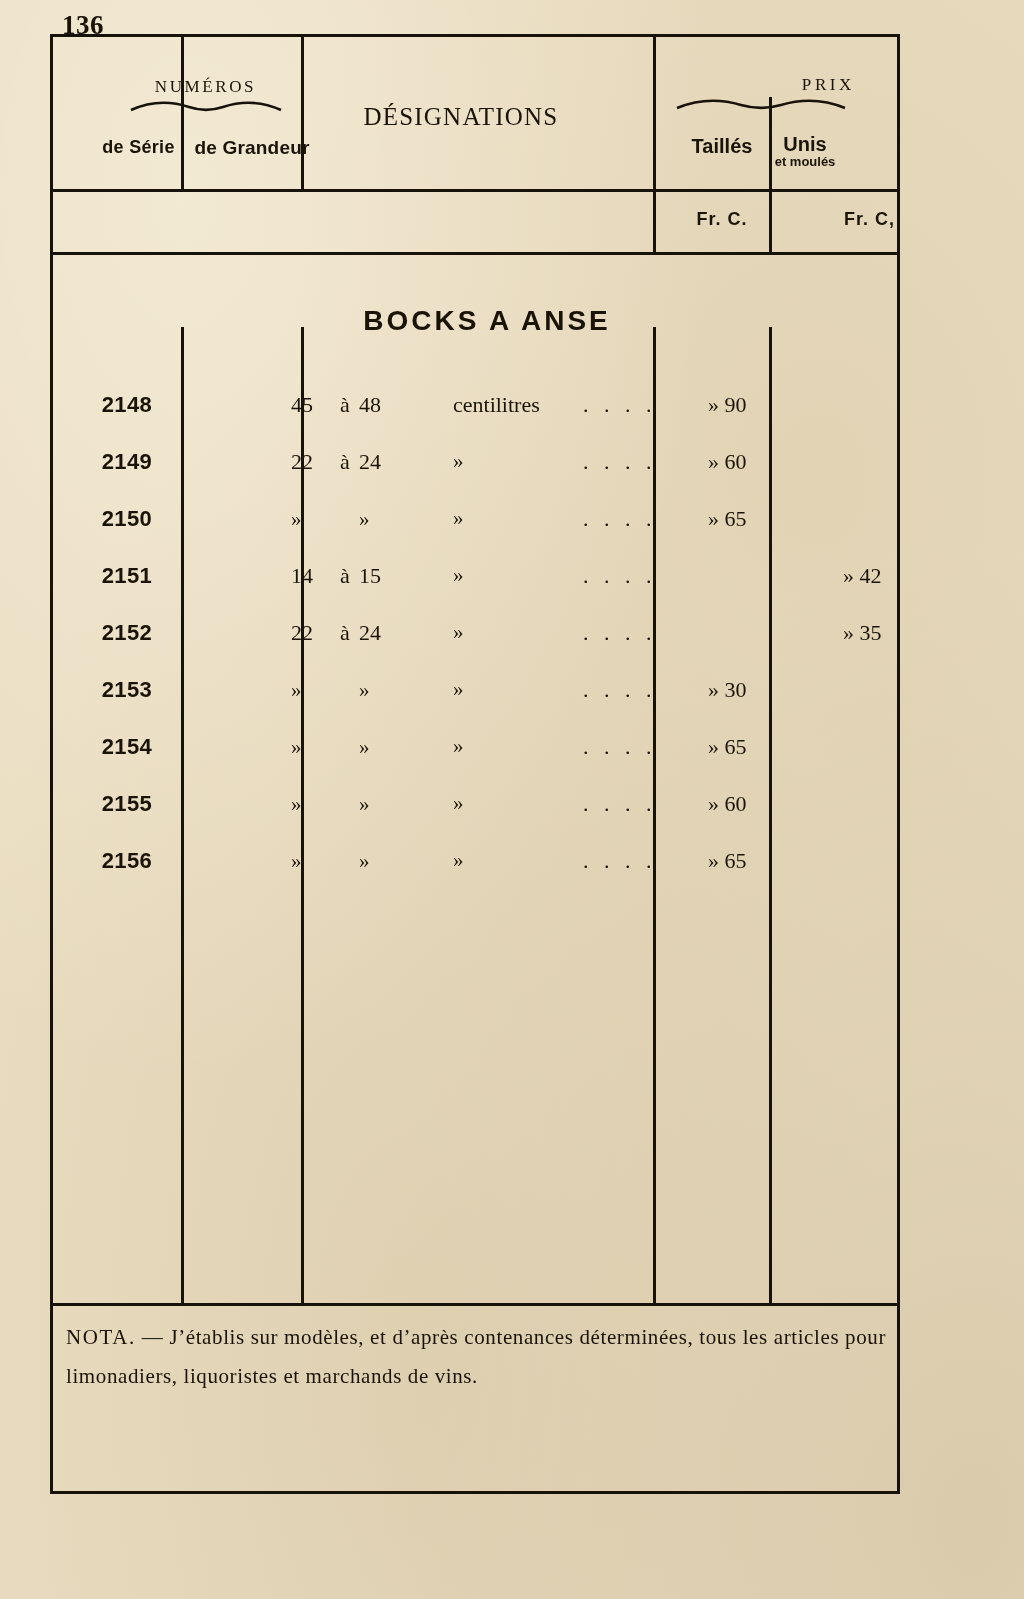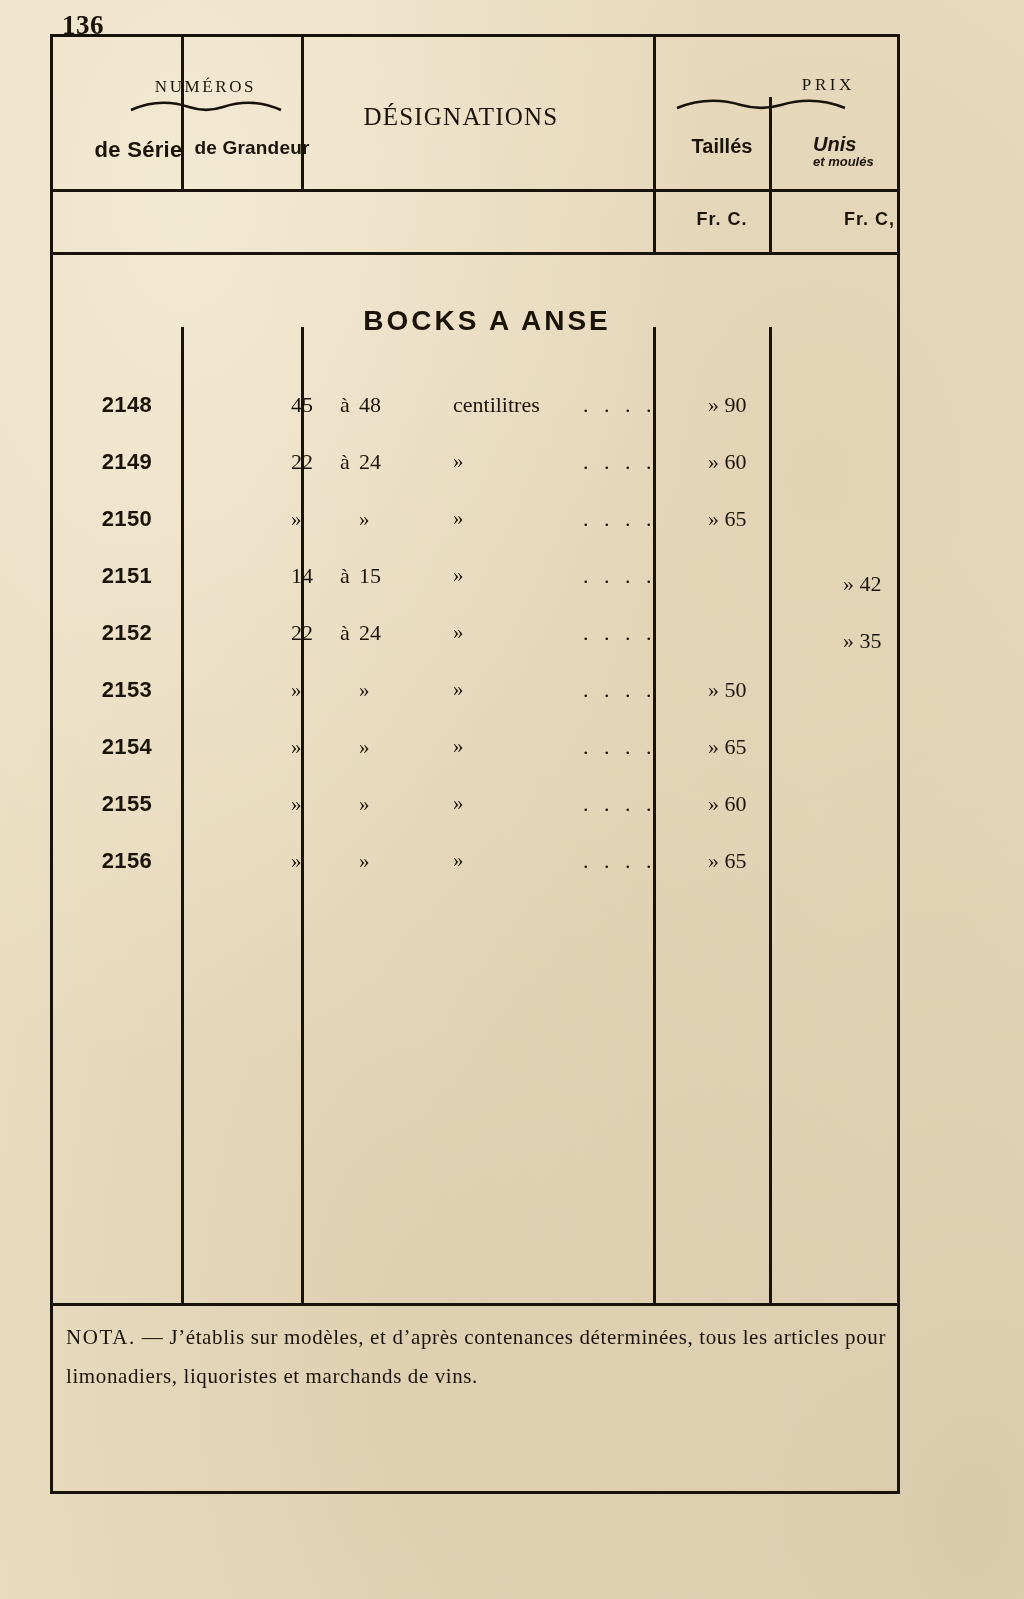--- a/index.html
+++ b/index.html
@@ -91,21 +91,21 @@
     font-size: 25px;
     letter-spacing: 1.2px;
     font-family: "Liberation Serif", serif;
   }
   .hdr-serie {
     position: absolute;
     left: 28px;
     top: 100px;
     width: 115px;
     text-align: center;
-    font-size: 22px;
+    font-size: 18px;
     font-weight: bold;
     font-family: "Liberation Sans", sans-serif;
     letter-spacing: 0.3px;
   }
   .hdr-grandeur {
     position: absolute;
     left: 133px;
     top: 100px;
     width: 132px;
     text-align: center;
@@ -119,26 +119,25 @@
     left: 614px;
     top: 98px;
     width: 110px;
     text-align: center;
     font-size: 20px;
     font-weight: bold;
     font-family: "Liberation Sans", sans-serif;
   }
   .hdr-unis {
     position: absolute;
-    left: 760px;
+    left: 695px;
     top: 96px;
     width: 114px;
-    text-align: left;
-    font-family: "Liberation Sans", sans-serif;
-    font-style: italic;
+    text-align: center;
+    font-family: "Liberation Sans", sans-serif;
   }
   .hdr-unis .u1 { font-size: 20px; font-weight: bold; display: block; line-height: 22px; }
   .hdr-unis .u2 { font-size: 13px; font-weight: bold; display: block; line-height: 14px; }
 
   .hdr-fr1 {
     position: absolute;
     left: 614px;
     top: 172px;
     width: 110px;
     text-align: center;
@@ -222,21 +221,20 @@
     width: 100px;
     font-size: 22px;
     font-family: "Liberation Serif", serif;
   }
   .cell-unis {
     position: absolute;
     left: 790px;
     width: 100px;
     font-size: 22px;
     font-family: "Liberation Serif", serif;
-    margin-top: 8px;
   }
   .dtt { font-size: 21px; }
 
   
   .nota {
     position: absolute;
     left: 66px;
     top: 1318px;
     width: 820px;
     font-size: 21px;
@@ -353,21 +351,21 @@
     <div class="cell-unis">» 35</div>
   </div>
 
   <div class="row" style="top:640px;">
     <div class="cell-serie">2153</div>
     <div class="cell-size">
       <span class="sz n1 dtt">»</span><span class="sz a"></span><span class="sz n2 dtt">»</span>
     </div>
     <div class="cell-unit dtt">»</div>
     <div class="cell-dots">. . . .</div>
-    <div class="cell-taille">» 50</div>
+    <div class="cell-taille">» 30</div>
     <div class="cell-unis"></div>
   </div>
 
   <div class="row" style="top:697px;">
     <div class="cell-serie">2154</div>
     <div class="cell-size">
       <span class="sz n1 dtt">»</span><span class="sz a"></span><span class="sz n2 dtt">»</span>
     </div>
     <div class="cell-unit dtt">»</div>
     <div class="cell-dots">. . . .</div>

